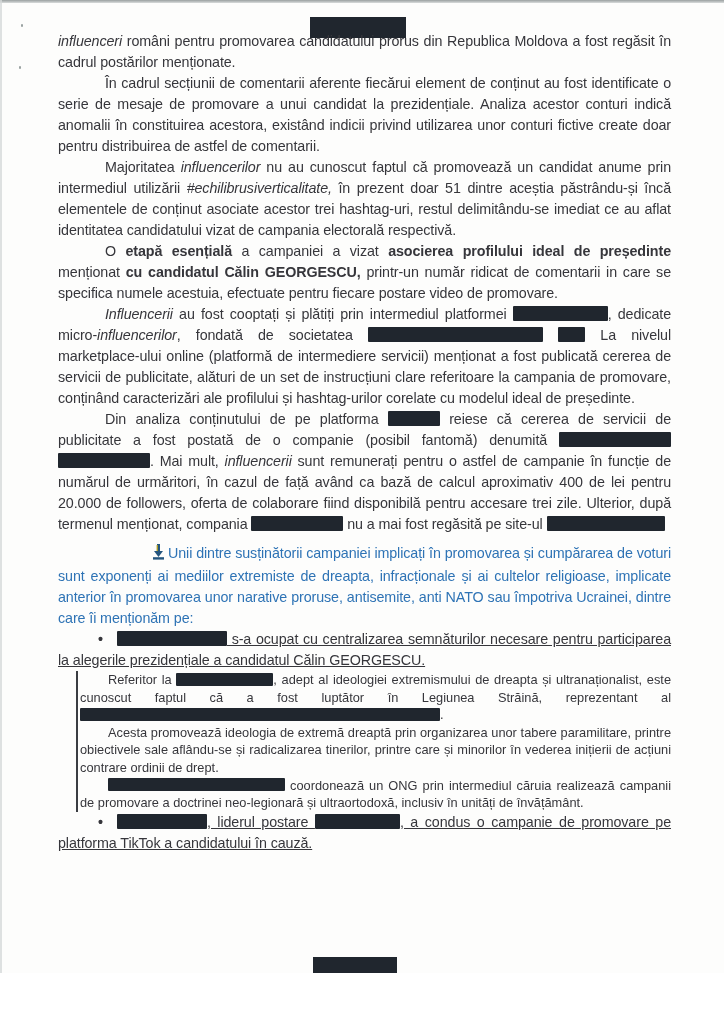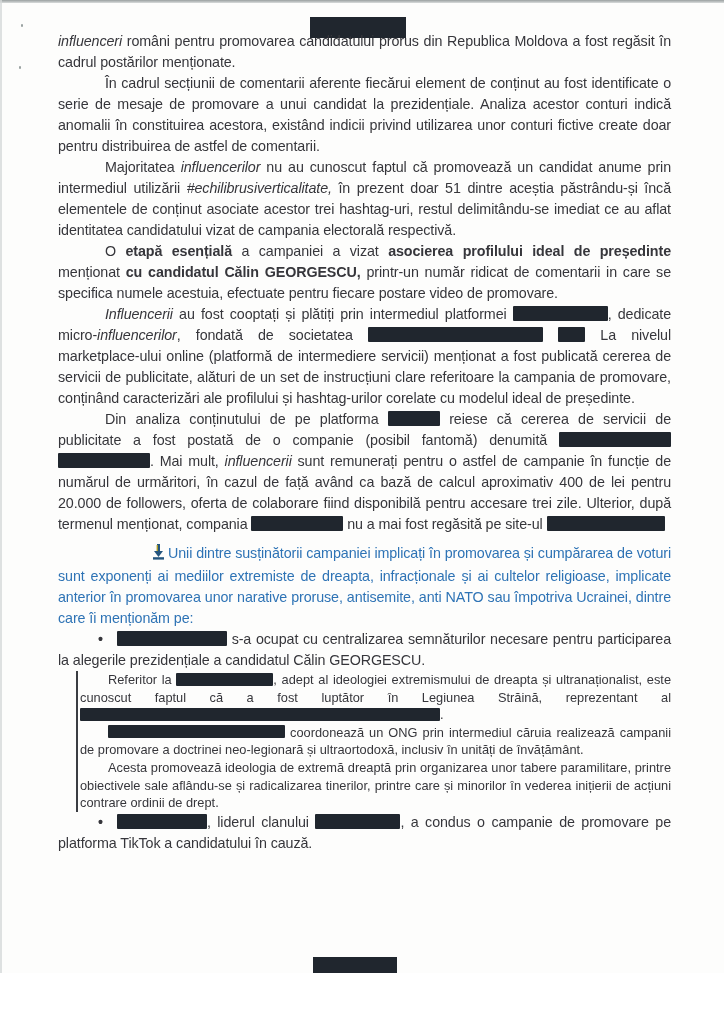--- a/index.html
+++ b/index.html
@@ -31,21 +31,21 @@
 
   
   .doc {
     position:absolute; left:58px; top:31px; width:613px;
     font-size:14.3px; line-height:21px; letter-spacing:-0.1px;
     text-align:justify;
   }
   .doc p { margin:0; text-indent:47px; }
   .doc p.cont { text-indent:0; }
   .doc p.blue { color:var(--accent, #2e73b5); font-weight:normal; margin-top:8px; }
-  .doc p.bullet { text-indent:40px; }
+  .doc p.bullet { text-indent:40px;text-decoration:underline; }
   .bullet-glyph { display:inline-block; margin-right:14px; text-indent:0; font-weight:bold; }
   .italic { font-style:italic; }
   .bold { font-weight:bold;margin-top:16px; }
   .sub-block {
     margin-left:18px; border-left:2px solid #3a3d42; padding-left:2px;
     font-size:12.8px; line-height:17.6px; letter-spacing:0;
   }
   .sub-block p { text-indent:28px; }
   .sub-block .redaction { height:13px; vertical-align:-1.5px; }
   .arrow-icon { display:inline-block; vertical-align:-2px; margin-right:3px; }
@@ -77,24 +77,24 @@
       <p class="body"><span>Din analiza conținutului de pe platforma </span><span class="redaction" style="width: 52px;"></span><span> reiese că cererea de servicii de publicitate a fost postată de o companie (posibil fantomă) denumită </span><span class="redaction" style="width: 112px;"></span><span> </span><span class="redaction" style="width: 92px;"></span><span>. Mai mult, </span><span class="italic">influencerii</span><span> sunt remunerați pentru o astfel de campanie în funcție de numărul de urmăritori, în cazul de față având ca bază de calcul aproximativ 400 de lei pentru 20.000 de followers, oferta de colaborare fiind disponibilă pentru accesare trei zile. Ulterior, după termenul menționat, compania </span><span class="redaction" style="width: 92px;"></span><span> nu a mai fost regăsită pe site-ul </span><span class="redaction" style="width: 118px;"></span></p>
       <p class="blue"><span class="arrow-icon"><svg width="13" height="16" viewBox="0 0 13 16">
             <rect x="5" y="0" width="3" height="8" fill="#24557e"></rect>
             <rect x="4.6" y="1" width="1.3" height="6.5" fill="#b8a11e"></rect>
             <polygon points="2,7 11,7 6.5,13" fill="#24557e"></polygon>
             <rect x="1" y="13.2" width="11" height="2.4" fill="#24557e"></rect>
           </svg></span><span>Unii dintre susținătorii campaniei implicați în promovarea și cumpărarea de voturi sunt exponenți ai mediilor extremiste de dreapta, infracționale și ai cultelor religioase, implicate anterior în promovarea unor narative proruse, antisemite, anti NATO sau împotriva Ucrainei, dintre care îi menționăm pe:</span></p>
       <p class="bullet"><span class="bullet-glyph">•</span><span class="redaction" style="width: 110px;"></span><span> s-a ocupat cu centralizarea semnăturilor necesare pentru participarea la alegerile prezidențiale a candidatul Călin GEORGESCU.</span></p>
       <div class="sub-block">
         <p class="sub"><span>Referitor la </span><span class="redaction" style="width: 97px;"></span><span>, adept al ideologiei extremismului de dreapta și ultranaționalist, este cunoscut faptul că a fost luptător în Legiunea Străină, reprezentant al </span><span class="redaction" style="width: 360px;"></span><span>.</span></p>
+        <p class="sub"><span>Acesta promovează ideologia de extremă dreaptă prin organizarea unor tabere paramilitare, printre obiectivele sale aflându-se și radicalizarea tinerilor, printre care și minorilor în vederea inițierii de acțiuni contrare ordinii de drept.</span></p>
         <p class="sub"><span class="redaction" style="width: 177px;"></span><span> coordonează un ONG prin intermediul căruia realizează campanii de promovare a doctrinei neo-legionară și ultraortodoxă, inclusiv în unități de învățământ.</span></p>
-        <p class="sub"><span>Acesta promovează ideologia de extremă dreaptă prin organizarea unor tabere paramilitare, printre obiectivele sale aflându-se și radicalizarea tinerilor, printre care și minorilor în vederea inițierii de acțiuni contrare ordinii de drept.</span></p>
       </div>
-      <p class="bullet"><span class="bullet-glyph">•</span><span class="redaction" style="width: 90px;"></span><span>, liderul clanului </span><span class="redaction" style="width: 85px;"></span><span>, a condus o campanie de promovare pe platforma TikTok a candidatului în cauză.</span></p>
+      <p class="bullet"><span class="bullet-glyph">•</span><span class="redaction" style="width: 90px;"></span><span>, liderul postare </span><span class="redaction" style="width: 85px;"></span><span>, a condus o campanie de promovare pe platforma TikTok a candidatului în cauză.</span></p>
     </div>
 
   <div class="footer-bar-raised block-redaction"></div>
   <div class="footer-bar block-redaction"></div>
 
   <div class="page-number">2/4</div>
   <div class="doc-number">1000000000103471E</div>
 
   <div class="scan-bottom-line"></div>
 </div>

